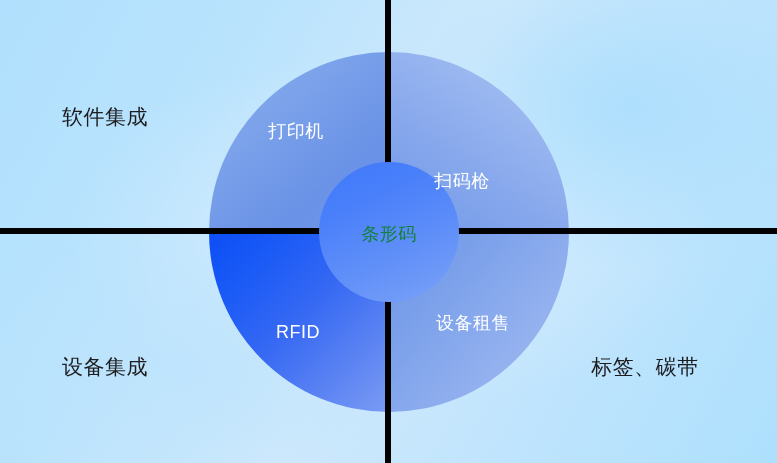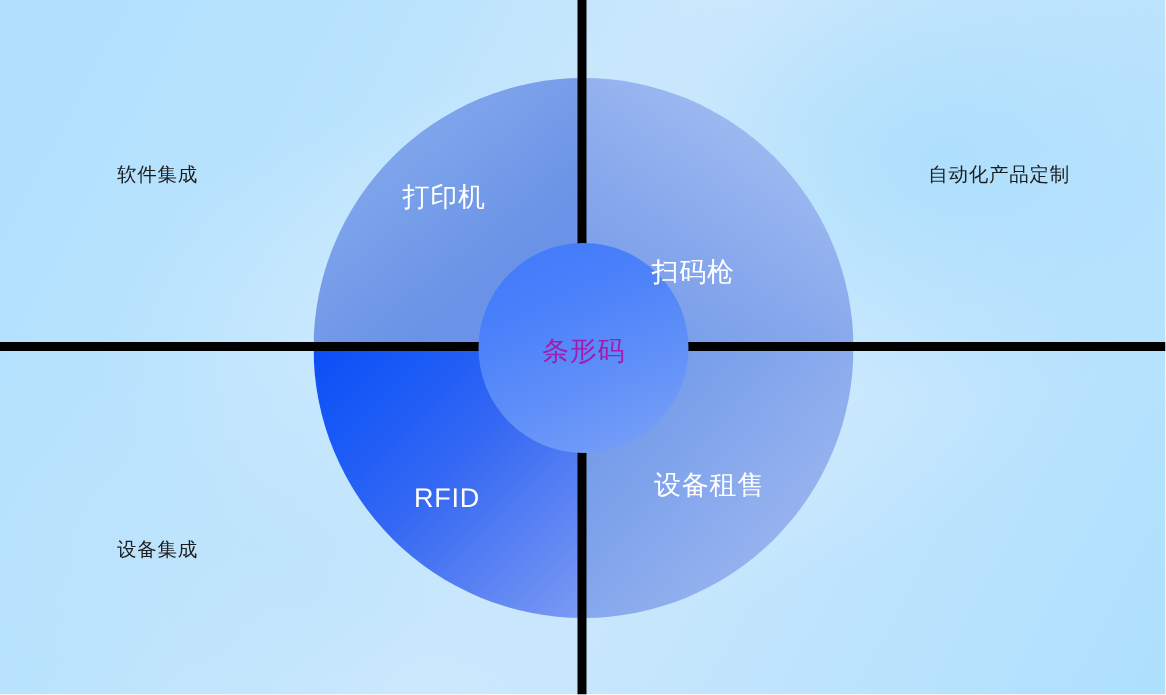--- a/index.html
+++ b/index.html
@@ -106,26 +106,26 @@
     position: absolute;
     white-space: nowrap;
     line-height: 1;
     letter-spacing: 0.5px;
   }
   .label-inner {
     color: #ffffff;
     font-size: 18px;
   }
   .label-core {
-    color: #a21caf;
+    color: #15803d;
     font-size: 18px;
   }
   .label-outer {
     color: #1d1d1f;
-    font-size: 13px;
+    font-size: 21px;
   }
 
   
   .lbl-printer      { left: 275px; top: 131px; transform: translate(-50%, -50%); margin-left: 21px; }
   .lbl-scanner      { left: 462px; top: 141px; transform: translate(-50%, -50%); margin-top: 40px; }
   .lbl-rfid         { left: 298px; top: 332px; transform: translate(-50%, -50%); }
   .lbl-rental       { left: 473px; top: 323px; transform: translate(-50%, -50%); }
   .lbl-barcode      { left: 389px; top: 234px; transform: translate(-50%, -50%); }
 
   .lbl-software     { left: 105px; top: 116px; transform: translate(-50%, -50%); }
@@ -159,18 +159,18 @@
   <div class="label label-inner lbl-printer">打印机</div>
 
   <div class="label label-inner lbl-scanner">扫码枪</div>
 
   <div class="label label-inner lbl-rfid">RFID</div>
 
   <div class="label label-inner lbl-rental">设备租售</div>
 
   <div class="label label-outer lbl-software">软件集成</div>
 
-  <div class="label label-outer lbl-automation">自动化产品定制</div>
 
   <div class="label label-outer lbl-equipment">设备集成</div>
 
+  <div class="label label-outer lbl-labels">标签、碳带</div>
 
 </div>
 
 </body></html>

